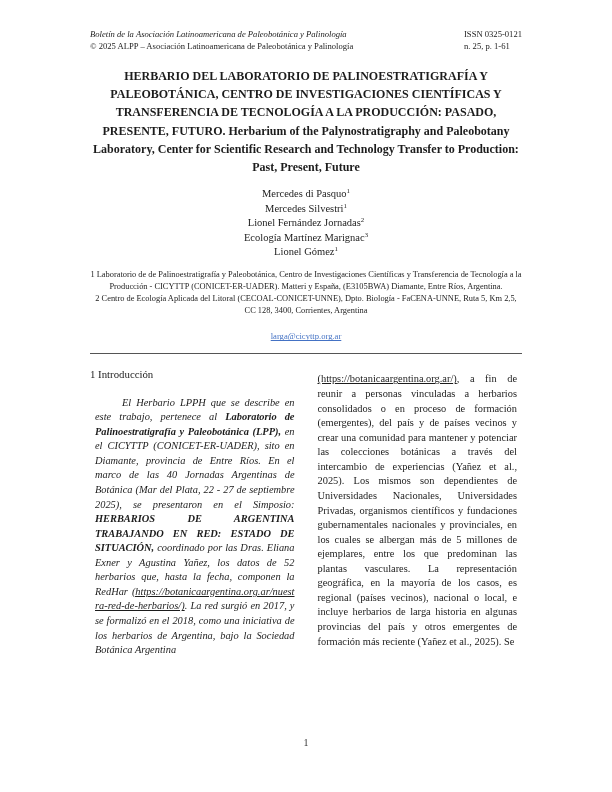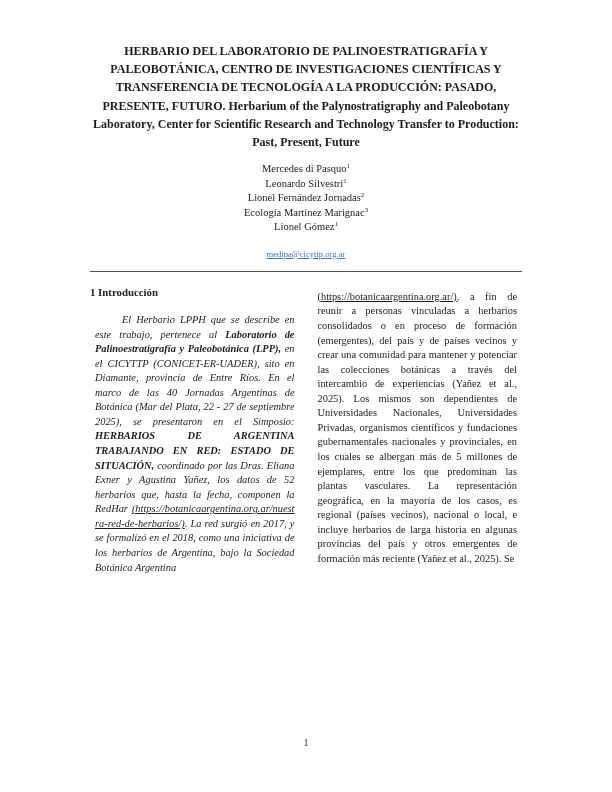--- a/index.html
+++ b/index.html
@@ -23,49 +23,61 @@
   
   .affils{margin-top:9px;text-align:center;font-size:8.4px;line-height:1.45;}
   
   .email-row{margin-top:14px;text-align:center;font-size:8.6px;}
   .email-link{color:#4472C4;text-decoration:underline;cursor:pointer;}
   
   .rule{border:none;border-top:1px solid #555;margin:12px 0 0 0;}
   
   .columns{display:flex;gap:13px;margin-top:13px;font-size:10.4px;line-height:1.40;text-align:justify;}
   .col{flex:1;min-width:0;}
-  .section-heading{font-size:10.8px;font-weight:bold;margin:0 0 13px 0;text-align:left;}
+  .section-heading{font-size:10.8px;font-weight:normal;margin:0 0 13px 0;text-align:left;}
   .col p{margin:5px;}
   .indent{text-indent:27px;font-style:italic;}
   .b{font-weight:bold;}
   .body-link{color:inherit;text-decoration:underline;word-break:break-all;cursor:pointer;}
   
   .pagenum{position:absolute;bottom:44px;left:0;right:0;text-align:center;font-size:10px;color:#333;}
 </style>
 </head>
 <body>
 
 <div class="page">
 
+  <div class="header">
+    <div class="left">
+      <div class="journal">Boletín de la Asociación Latinoamericana de Paleobotánica y Palinología</div>
+      <div>© 2025 ALPP – Asociación Latinoamericana de Paleobotánica y Palinología</div>
+    </div>
+    <div class="right">
+      <div>ISSN 0325-0121</div>
+      <div>n. 25, p. 1-61</div>
+    </div>
+  </div>
 
   <h1 class="title"><span>HERBARIO DEL LABORATORIO DE PALINOESTRATIGRAFÍA Y PALEOBOTÁNICA, CENTRO DE INVESTIGACIONES CIENTÍFICAS Y TRANSFERENCIA DE TECNOLOGÍA A LA PRODUCCIÓN: PASADO, PRESENTE, FUTURO.</span><span> Herbarium of the Palynostratigraphy and Paleobotany Laboratory, Center for Scientific Research and Technology Transfer to Production: Past, Present, Future</span></h1>
 
   <div class="authors">
     <div><span>Mercedes di Pasquo</span><sup>1</sup></div>
-    <div><span>Leonardo Silvestri</span><sup>1</sup></div>
+    <div><span>Mercedes Silvestri</span><sup>1</sup></div>
     <div><span>Lionel Fernández Jornadas</span><sup>2</sup></div>
     <div><span>Ecología Martínez Marignac</span><sup>3</sup></div>
     <div><span>Lionel Gómez</span><sup>1</sup></div>
   </div>
 
   <div class="affils">
+    <div>1 Laboratorio de de Palinoestratigrafía y Paleobotánica, Centro de Investigaciones Científicas y Transferencia de Tecnología a la Producción - CICYTTP (CONICET-ER-UADER). Matteri y España, (E3105BWA) Diamante, Entre Ríos, Argentina.</div>
+    <div>2 Centro de Ecología Aplicada del Litoral (CECOAL-CONICET-UNNE), Dpto. Biología - FaCENA-UNNE, Ruta 5, Km 2,5, CC 128, 3400, Corrientes, Argentina</div>
   </div>
 
   <div class="email-row">
-    <a class="email-link">medipa@cicyttp.org.ar</a>
+    <a class="email-link">larga@cicyttp.org.ar</a>
   </div>
 
   <hr class="rule">
 
   <div class="columns">
     <div class="col">
       <h2 class="section-heading">1 Introducción</h2>
       <p class="indent"><span>El Herbario LPPH que se describe en este trabajo, pertenece al </span><span class="b">Laboratorio de Palinoestratigrafía y Paleobotánica (LPP),</span><span> en el CICYTTP (CONICET-ER-UADER), sito en Diamante, provincia de Entre Ríos. En el marco de las 40 Jornadas Argentinas de Botánica (Mar del Plata, 22 - 27 de septiembre 2025), se presentaron en el Simposio: </span><span class="b">HERBARIOS DE ARGENTINA TRABAJANDO EN RED: ESTADO DE SITUACIÓN,</span><span> coordinado por las Dras. Eliana Exner y Agustina Yañez, los datos de 52 herbarios que, hasta la fecha, componen la RedHar </span><a class="body-link">(https://botanicaargentina.org.ar/nuestra-red-de-herbarios/)</a><span>. La red surgió en 2017, y se formalizó en el 2018, como una iniciativa de los herbarios de Argentina, bajo la Sociedad Botánica Argentina</span></p>
     </div>
     <div class="col">

